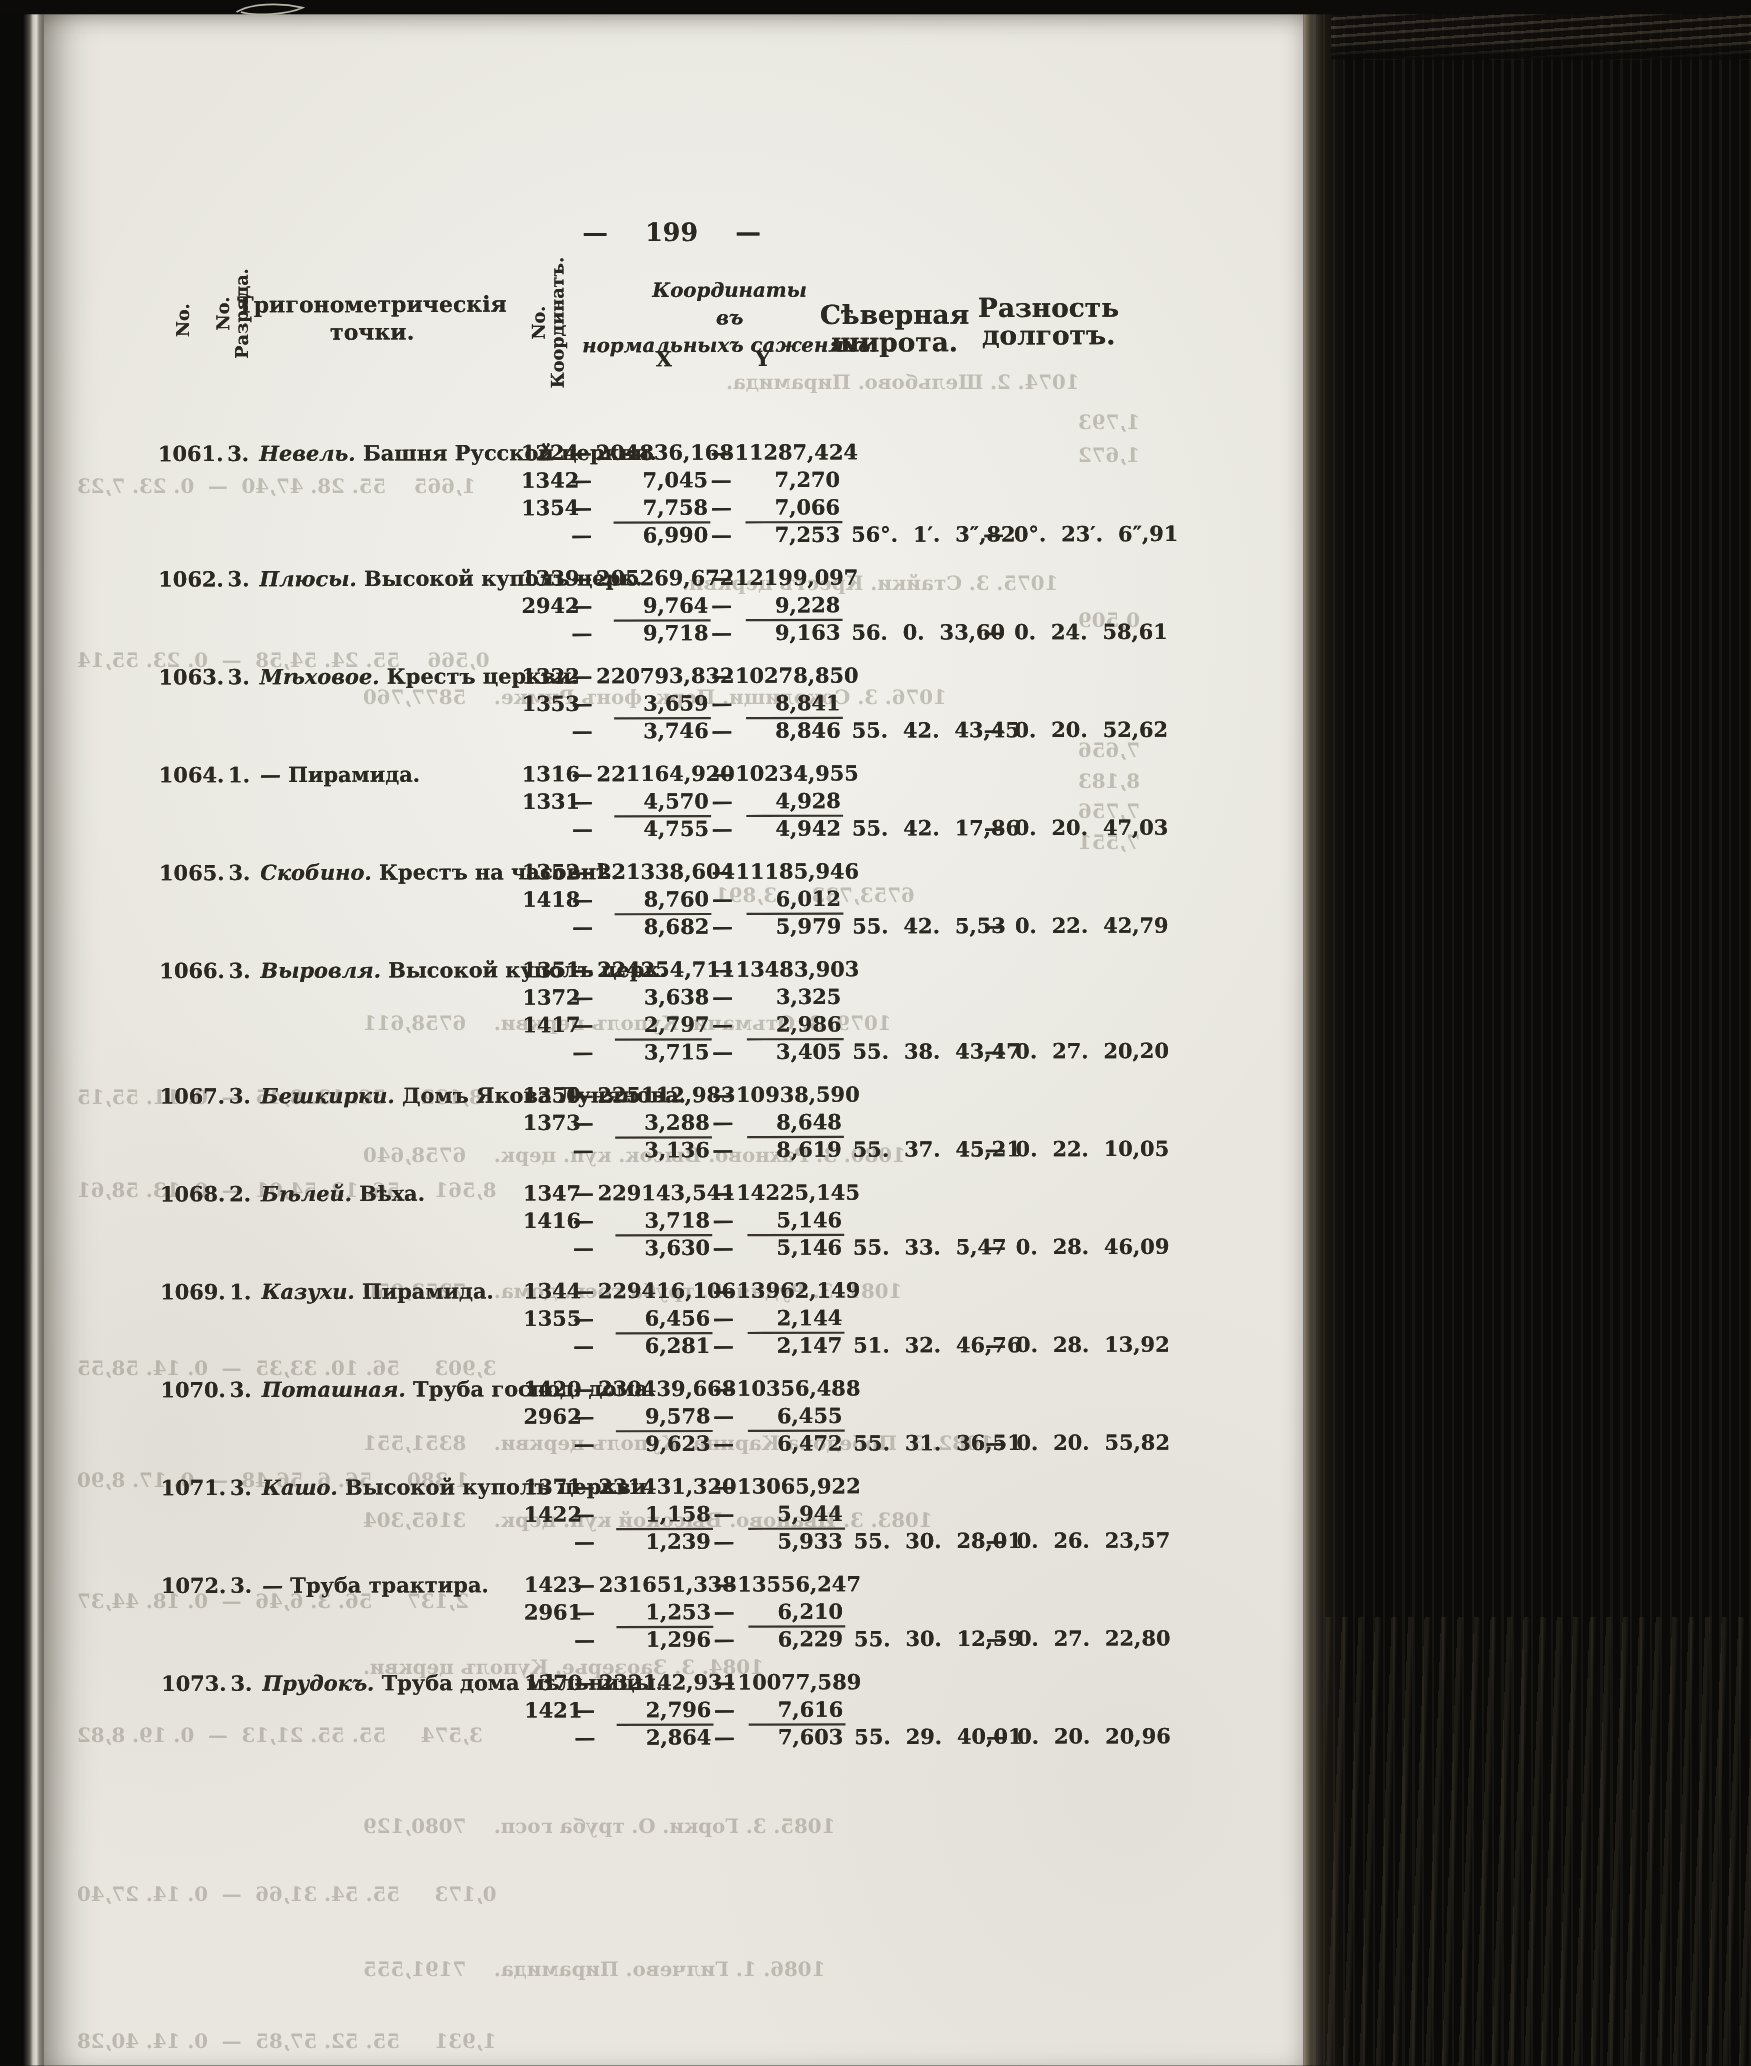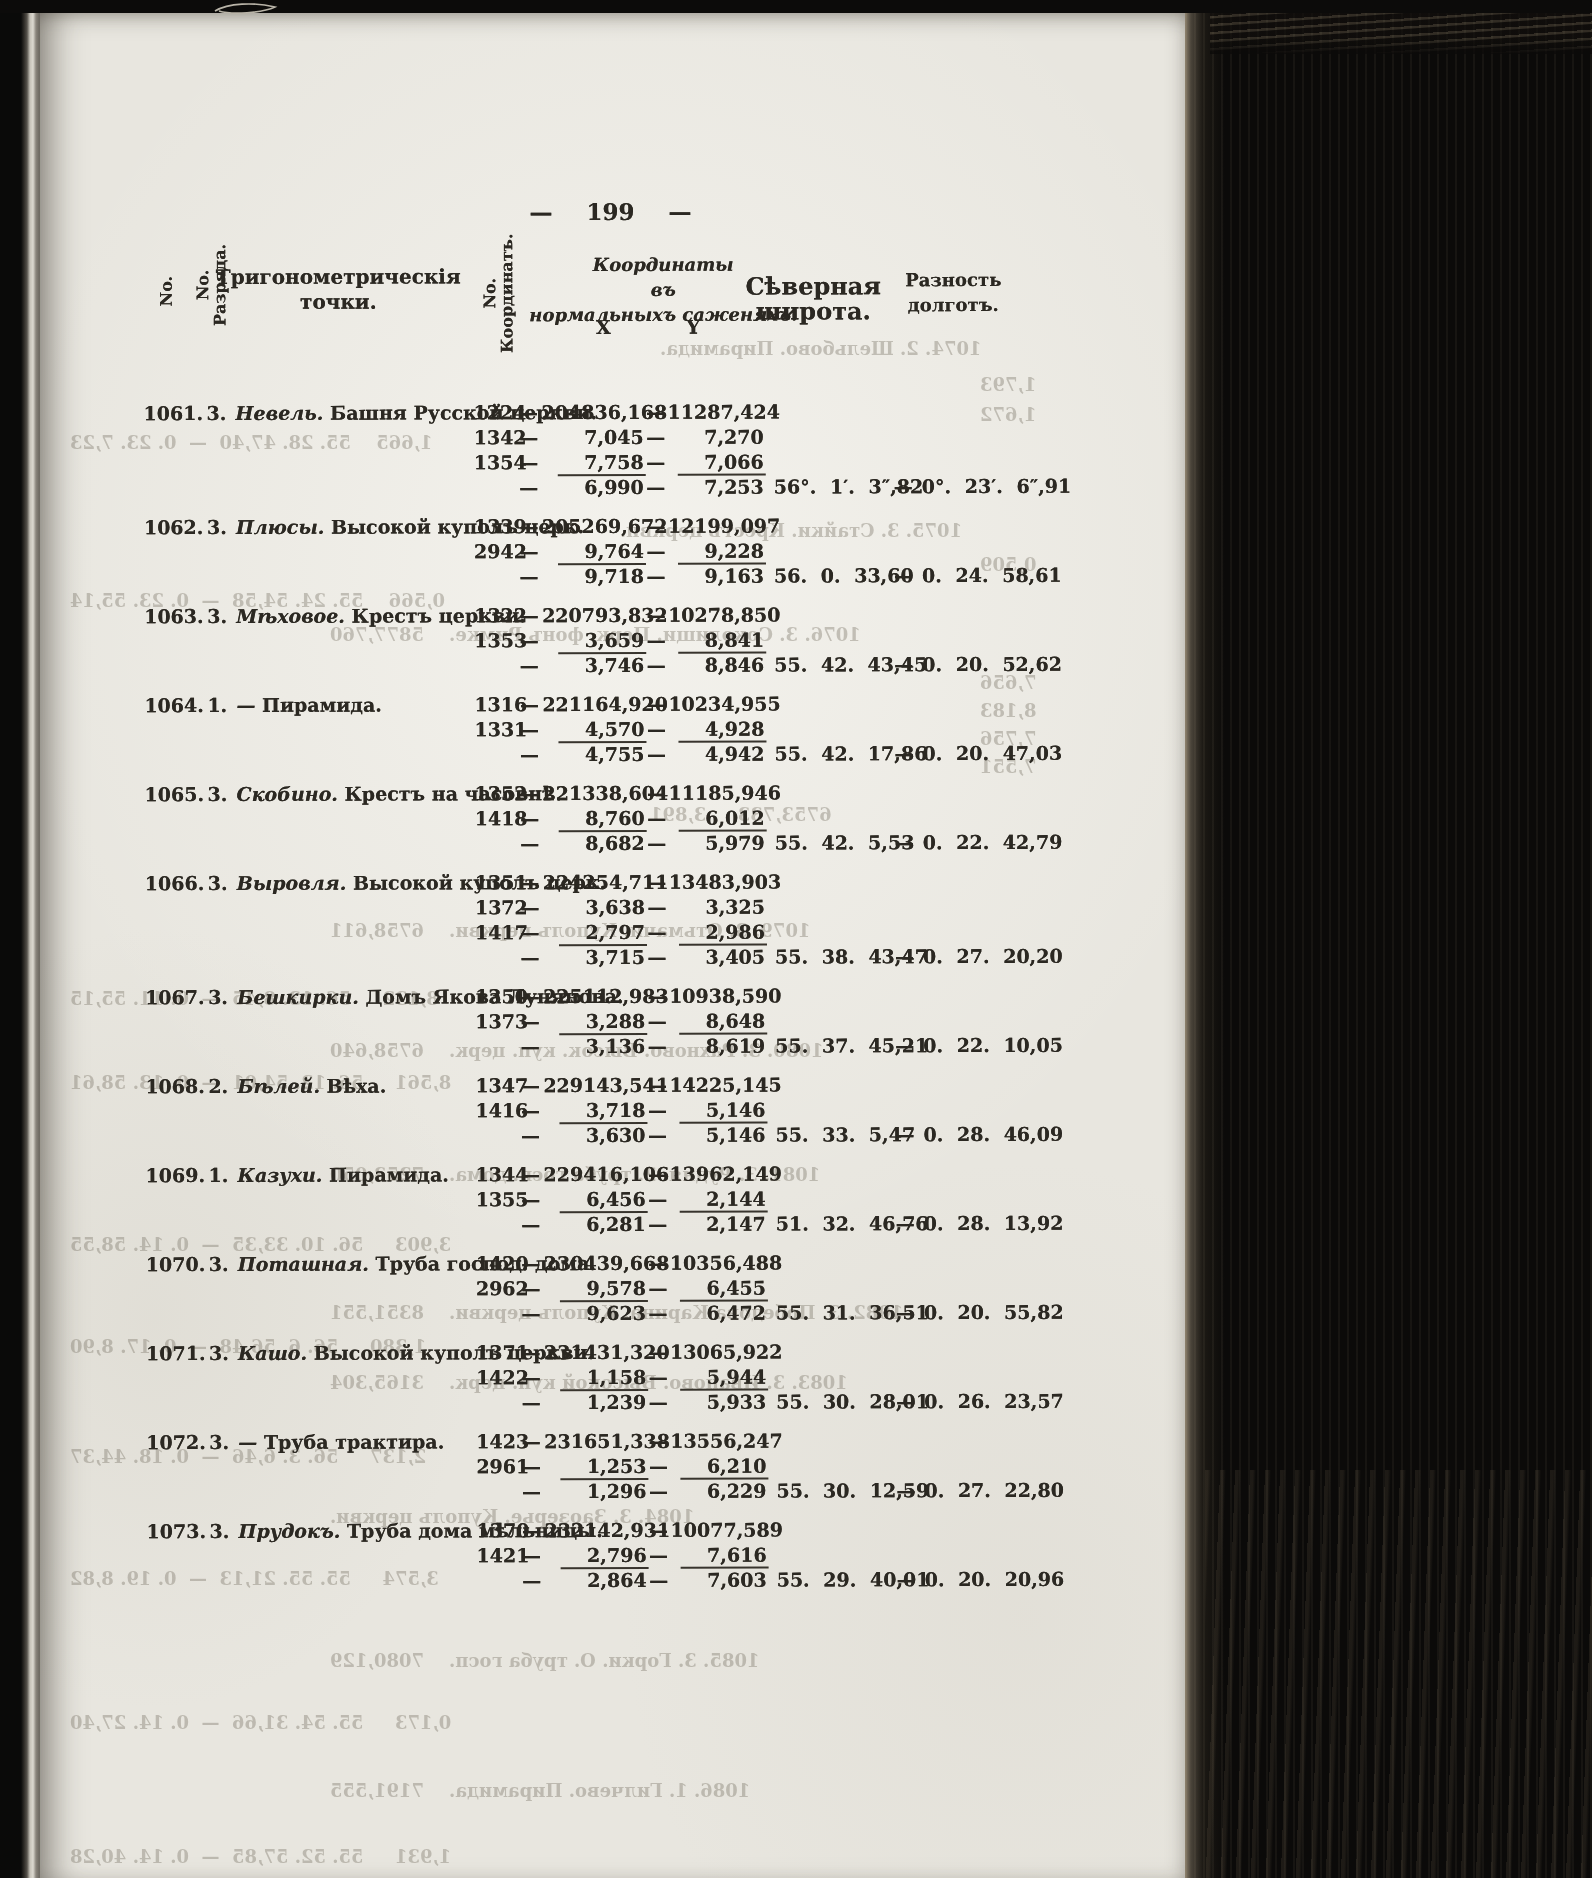--- a/index.html
+++ b/index.html
@@ -44,21 +44,21 @@
 
   
   .page-num{position:absolute;left:0;top:186px;width:100%;text-align:center;
             font-size:23px;font-weight:bold;word-spacing:26px;}
   .hdr{position:absolute;font-weight:bold;text-align:center;}
   .h-points{left:130px;top:252px;width:340px;font-size:20px;line-height:25px;}
   .h-coords{left:470px;top:240px;width:310px;font-size:18px;line-height:25px;font-style:italic;}
   .h-x{left:545px;top:304px;width:40px;font-size:19px;}
   .h-y{left:635px;top:304px;width:40px;font-size:19px;}
   .h-lat{left:695px;top:262px;width:160px;font-size:24px;line-height:25px;}
-  .h-lon{left:835px;top:256px;width:160px;font-size:18px;line-height:25px;}
+  .h-lon{left:835px;top:256px;width:160px;font-size:24px;line-height:25px;}
   .vlabel{position:absolute;font-weight:bold;font-size:16px;white-space:nowrap;text-align:center;
           line-height:17px;}
   .v-no{left:128px;top:278px;transform:translate(-50%,-50%) rotate(-90deg);}
   .v-rz{left:173px;top:272px;transform:translate(-50%,-50%) rotate(-90deg);}
   .v-cn{left:460px;top:281px;transform:translate(-50%,-50%) rotate(-90deg);}
 
   
   .tbody{position:absolute;left:105px;top:374px;width:903px;font-size:19px;font-weight:bold;}
   .rowline{display:grid;height:25px;line-height:25px;align-items:baseline;
     grid-template-columns:55px 35px 240px 42px 26px 102px 24px 96px 130px 18px 135px;}

